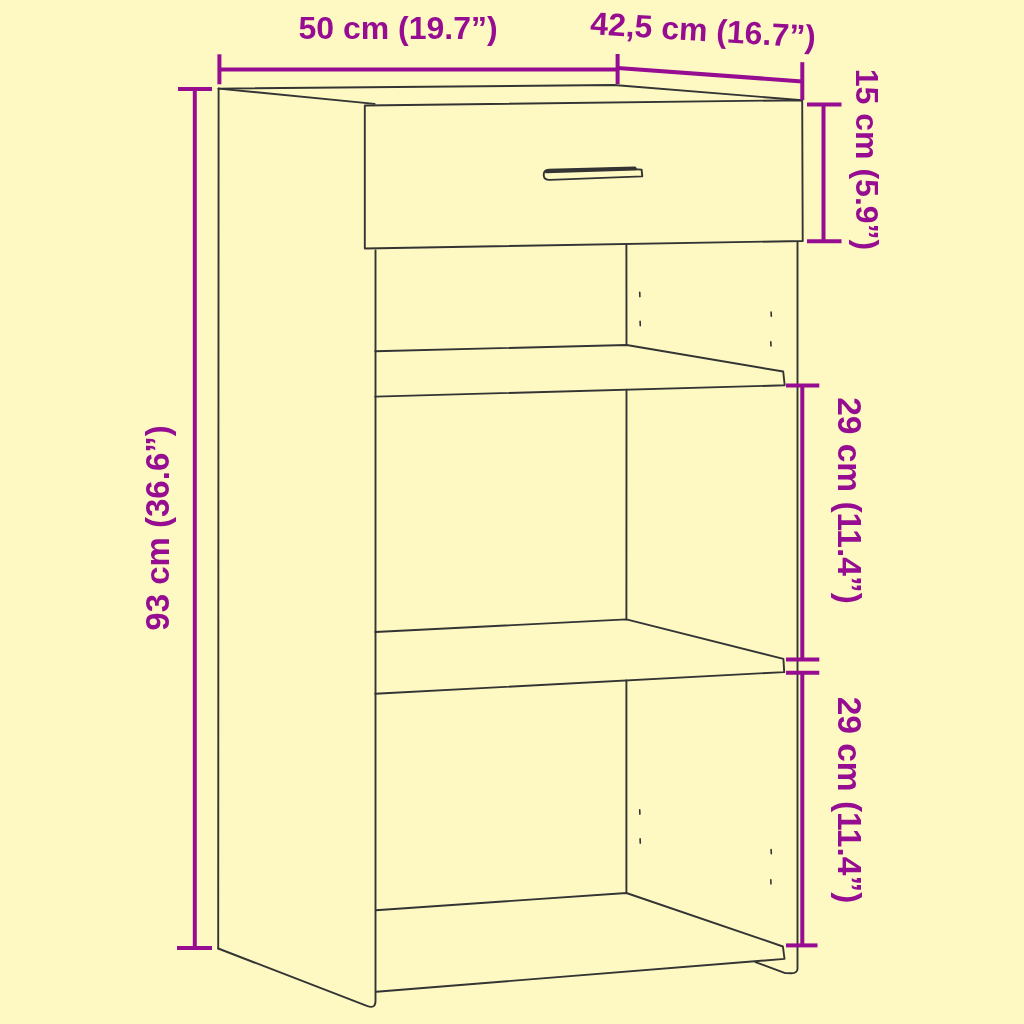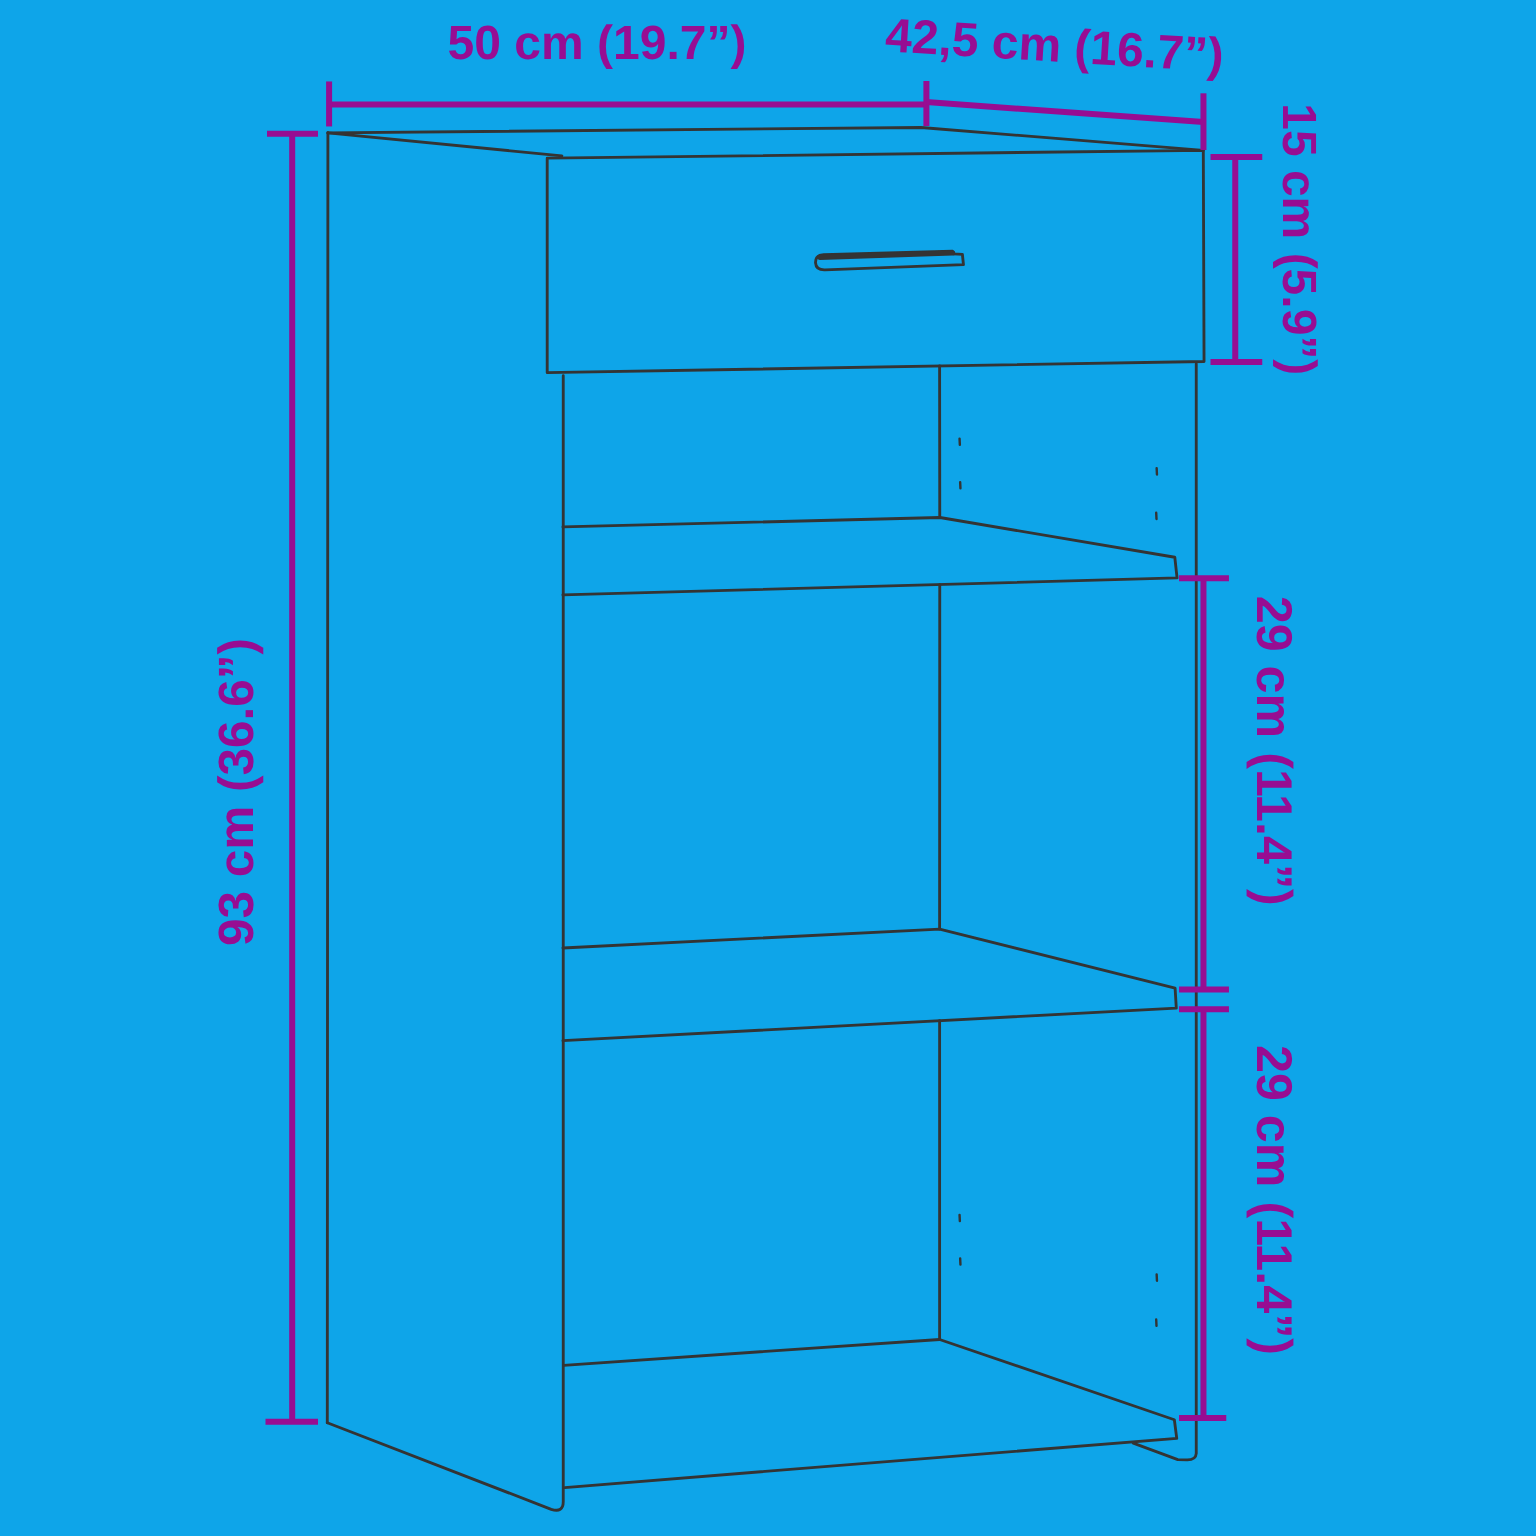--- a/index.html
+++ b/index.html
@@ -1,16 +1,16 @@
 <!DOCTYPE html>
 <html><head>
 <meta charset="utf-8">
 <style>
   html,body{margin:0;padding:0;background:#ffffff;}
-  .page{width:1024px;height:1024px;position:relative;overflow:hidden;background:#0ea5e9;}
+  .page{width:1024px;height:1024px;position:relative;overflow:hidden;background:#fef9c3;}
   text{font-family:"Liberation Sans", sans-serif;font-weight:bold;font-size:32px;}
 </style>
 </head>
 <body>
 
 <div class="page">
 <svg width="1024" height="1024" viewBox="0 0 1024 1024">
   <g fill="none" stroke="#343434" stroke-width="1.9" stroke-linejoin="round" stroke-linecap="round">
 
     <path d="M 218.6,88.5 L 218.2,948.5"></path>

